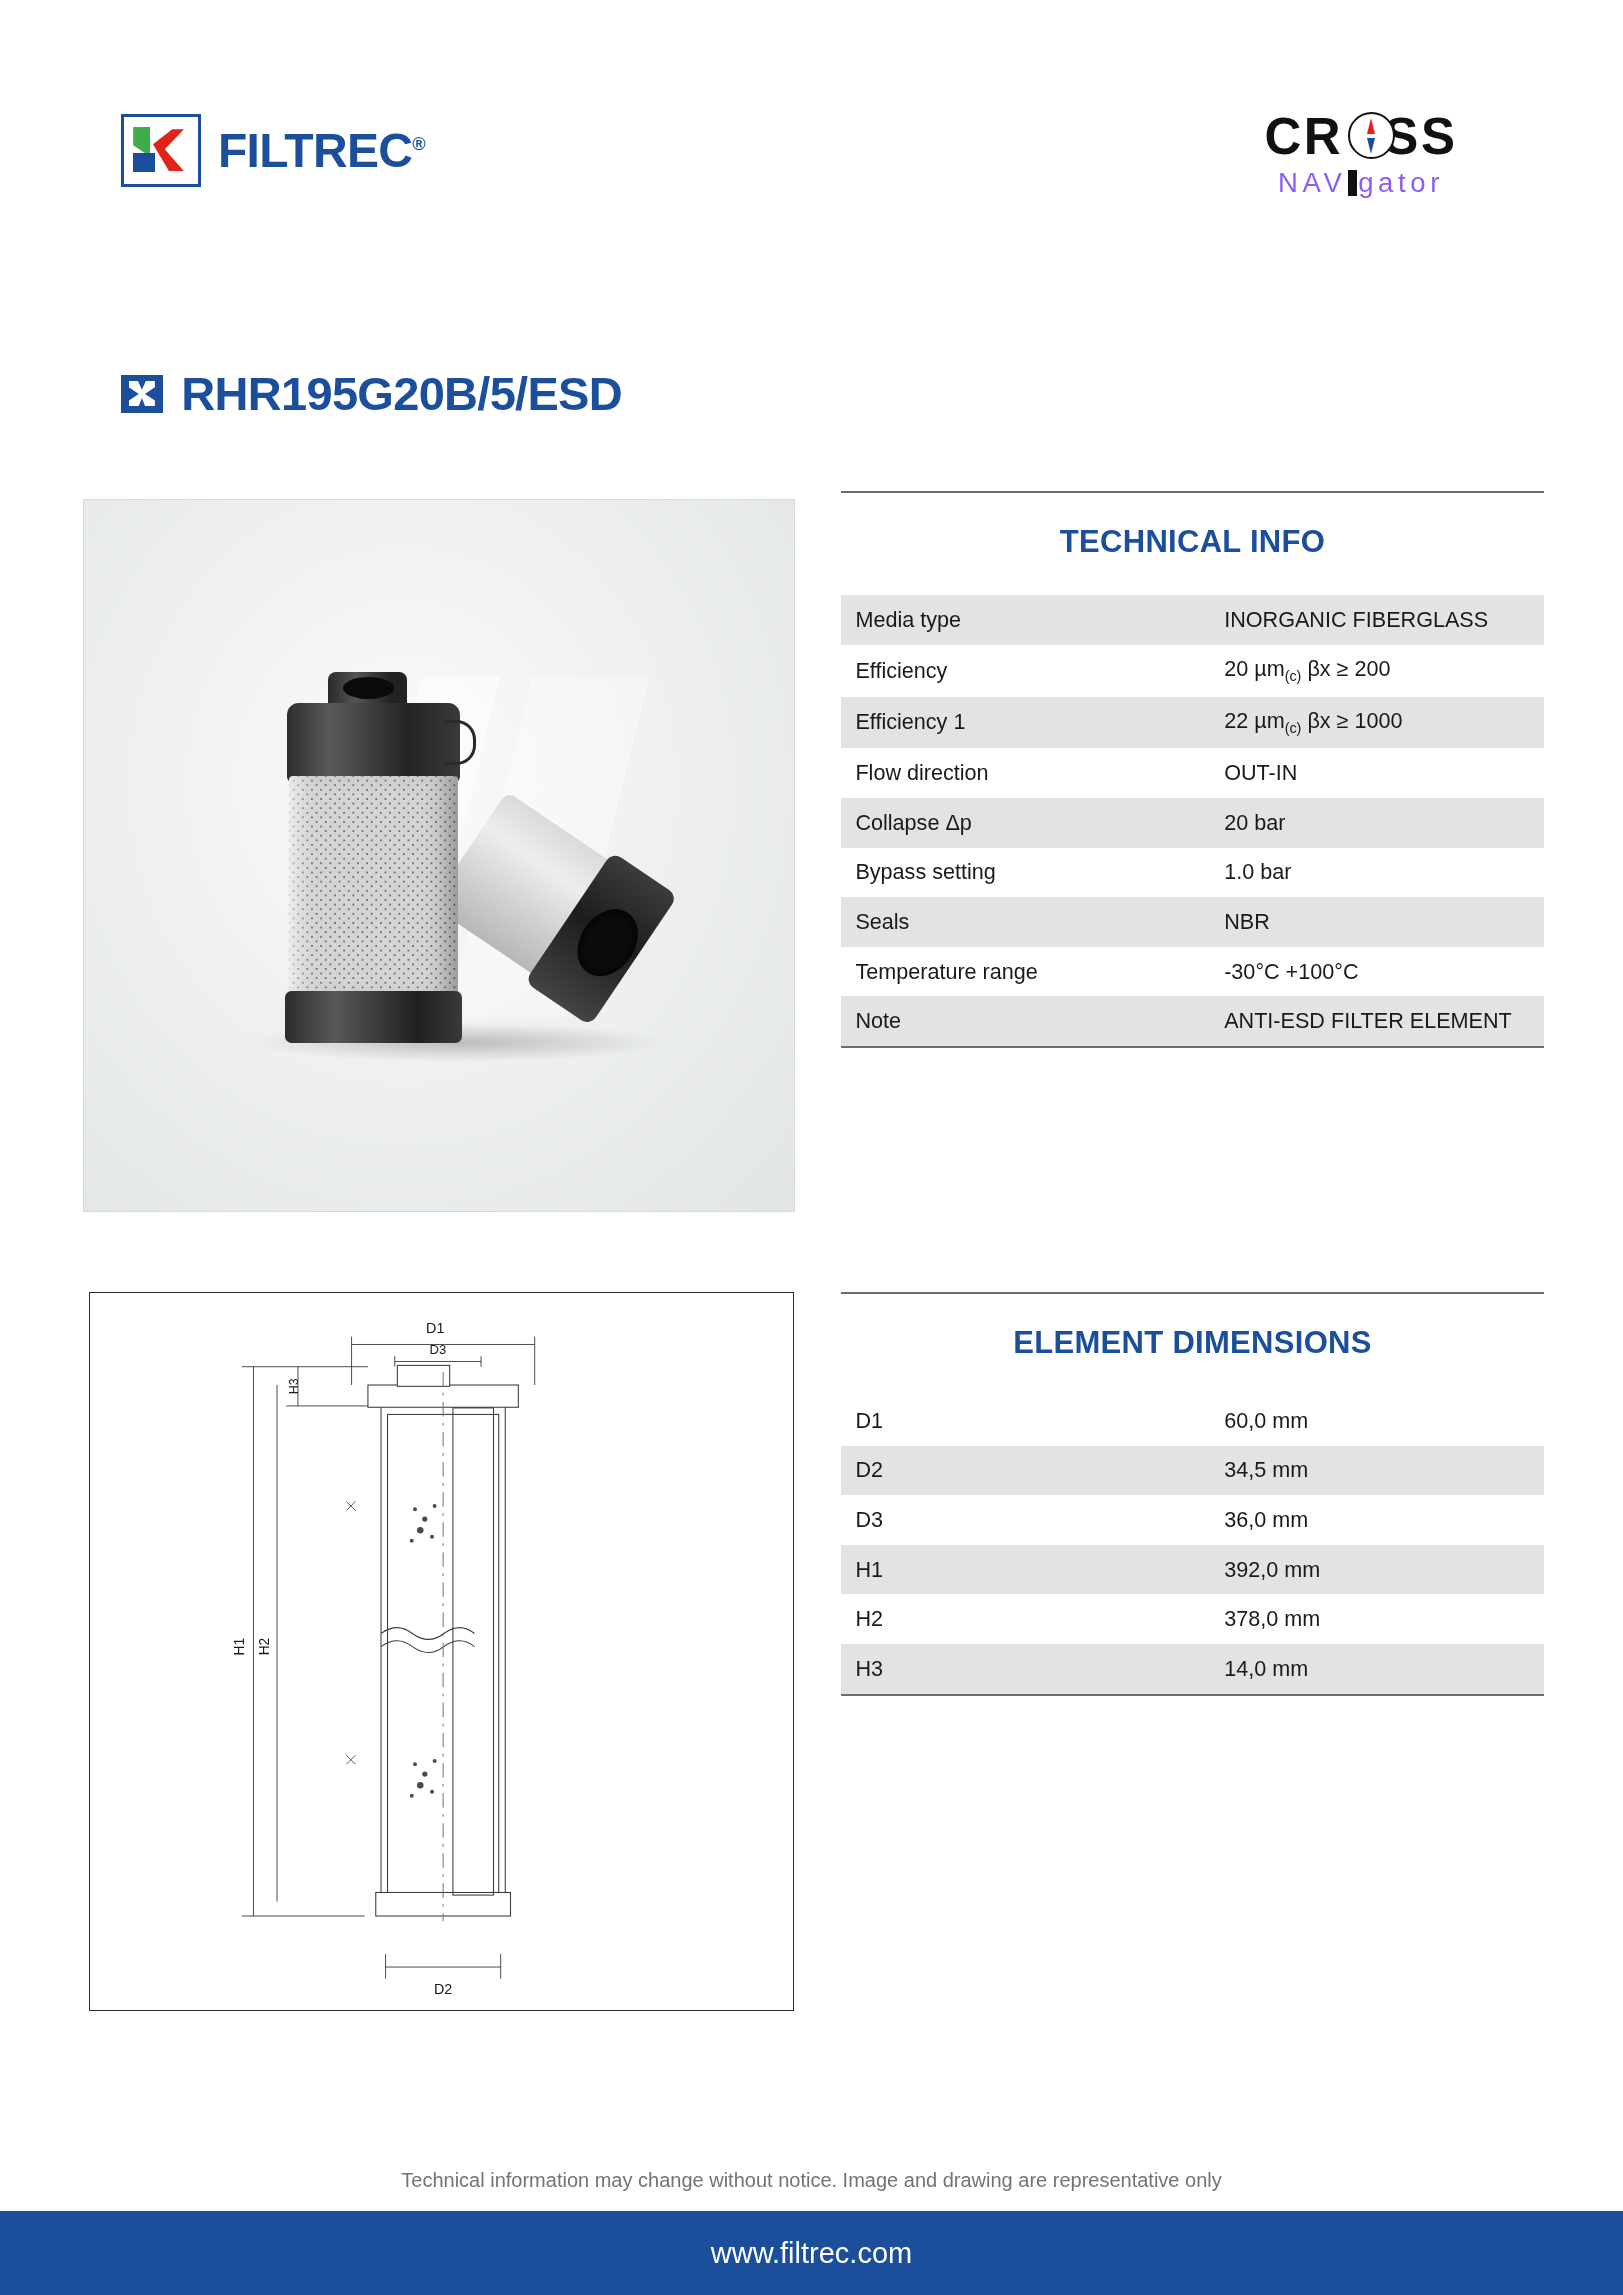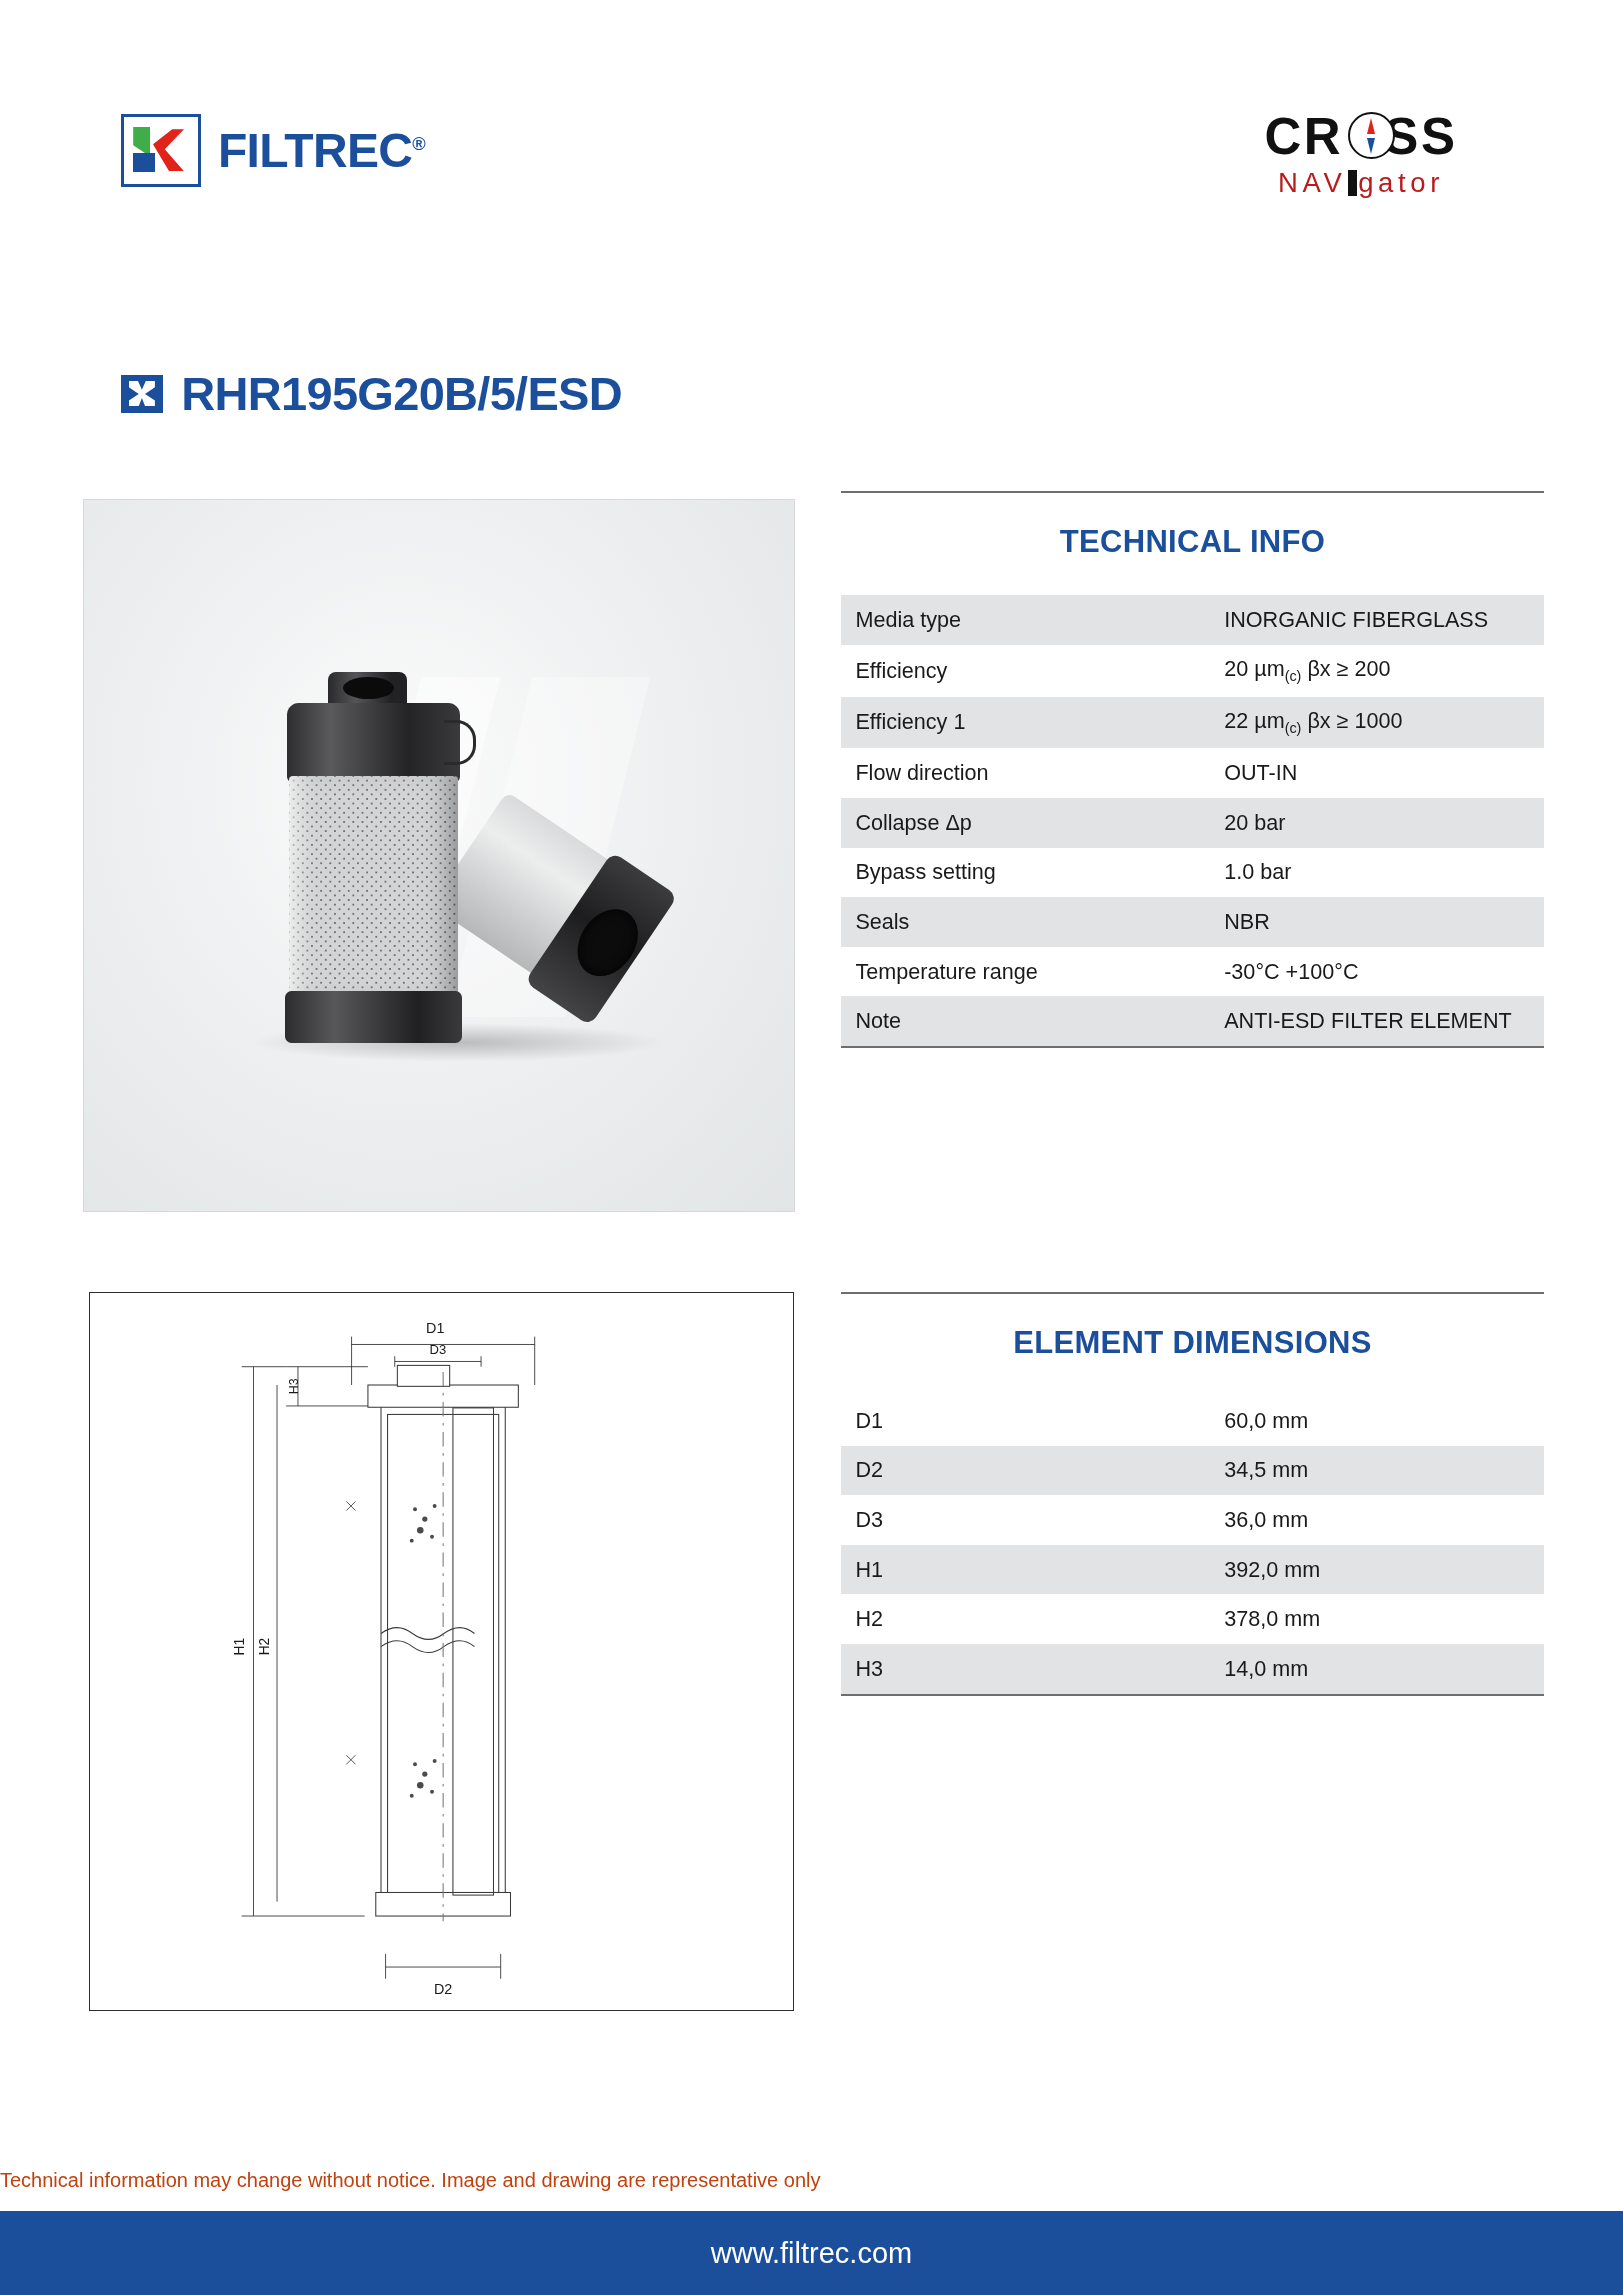--- a/index.html
+++ b/index.html
@@ -134,21 +134,21 @@
     width: 0;
     height: 0;
     margin-left: -4.6px;
     border-left: 4.6px solid transparent;
     border-right: 4.6px solid transparent;
     border-top: 16.4px solid #1b4f9c;
   }
   .nav-word {
     font-size: 27.5px;
     letter-spacing: 4.6px;
-    color: #b91c1c;
+    color: #8b5cf6;
     margin-top: 5.2px;
   }
   .nav-word .nav-bar {
     display: inline-block;
     width: 9.2px;
     height: 26px;
     background: #111111;
     vertical-align: -3.9px;
     margin: 0 1.3px;
   }
@@ -363,22 +363,23 @@
   .sub { font-size: 14.4px; vertical-align: sub; }
 
   .dims-wrap { position: absolute; left: 841px; top: 1292px; width: 703px; }
 
   
   .footer-note {
     position: absolute;
     left: 0;
     top: 2169px;
     width: 1623px;
+    text-align: center;
     font-size: 20px;
-    color: #c2410c;
+    color: #737373;
   }
   .footer-bar {
     position: absolute;
     left: 0;
     bottom: 0;
     width: 1623px;
     height: 84px;
     background: #1b4f9c;
     display: flex;
     align-items: center;

